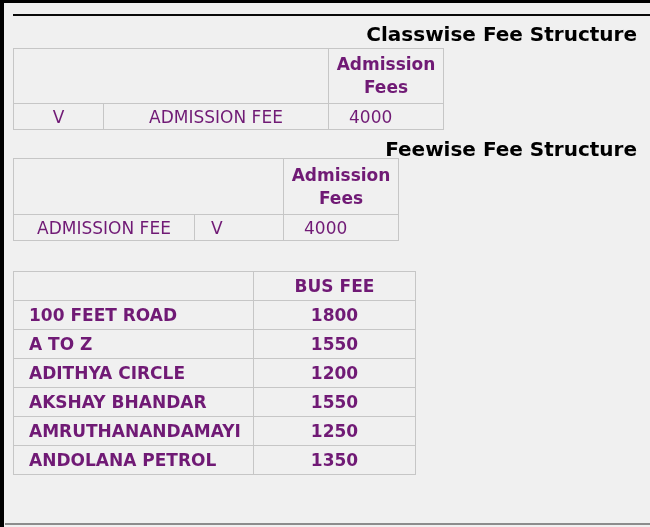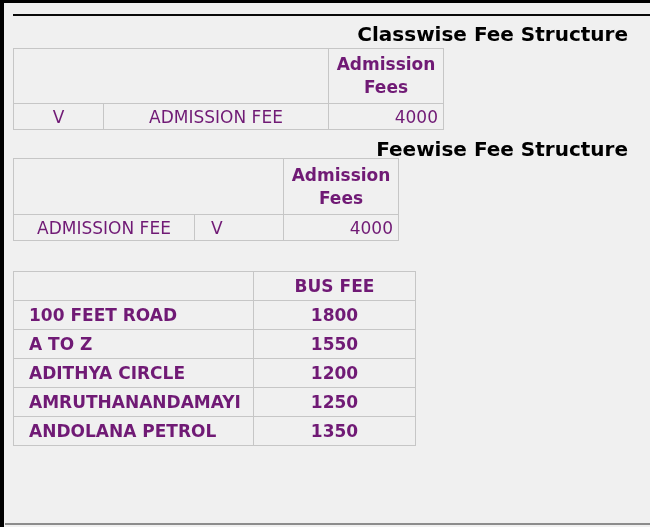--- a/index.html
+++ b/index.html
@@ -7,21 +7,21 @@
     position:relative; width:650px; height:527px; overflow:hidden;
     background:#f0f0f0; color:#000;
     font-family:"DejaVu Sans","Liberation Sans",sans-serif;
   }
   .frame-left  { position:absolute; left:0; top:0; width:4px; height:527px; background:#000; }
   .frame-top   { position:absolute; left:0; top:0; width:650px; height:3px; background:#000; }
   .top-rule    { position:absolute; left:13px; top:14px; width:637px; height:2px; background:#0a0a0a; }
   .bottom-rule { position:absolute; left:5px; top:523px; width:645px; height:2px; background:#8c8c8c; }
 
   .section-title {
-    position:absolute; left:0; right:22px; text-align:right;
+    position:absolute; left:0; right:13px; text-align:right;
     font-size:20px; font-weight:bold; line-height:24px; white-space:nowrap;
   }
   #title-classwise { top:22px; }
   #title-feewise   { top:137px; }
   #title-busvan    { top:247px; }
 
   table {
     position:absolute; border-collapse:collapse; table-layout:fixed;
     background:#f0f0f0; font-size:17px; color:#701a75;
   }
@@ -34,21 +34,21 @@
 
   #table-classwise .hdr-row th, #table-classwise .hdr-row td { height:52px; }
   #table-feewise   .hdr-row th, #table-feewise   .hdr-row td { height:53px; }
   #table-classwise .data-row td, #table-feewise .data-row td { height:23px; }
 
   #table-busvan tr { height:29px; }
   #table-busvan td { vertical-align:top; line-height:22px; padding-top:3px; padding-bottom:3px;font-weight:bold; }
   #table-busvan th { height:23px; }
 
   .al-c { text-align:center; }
-  .al-r { text-align:right; padding-right:5px;padding-left:20px; }
+  .al-r { padding-right:5px;padding-left:20px; }
   .route-cell { text-align:left; padding-left:15px; }
   .v-left { text-align:left; padding-left:16px; }
 </style>
 </head>
 <body>
 
 <div class="screen">
   <div class="frame-left"></div>
   <div class="frame-top"></div>
   <div class="top-rule"></div>
@@ -112,20 +112,24 @@
     </tr>
     <tr>
       <td class="route-cell">A TO Z</td>
       <td class="al-c">1550</td>
     </tr>
     <tr>
       <td class="route-cell">ADITHYA CIRCLE</td>
       <td class="al-c">1200</td>
     </tr>
     <tr>
+      <td class="route-cell">AKSHAY BHANDAR</td>
+      <td class="al-c">1550</td>
+    </tr>
+    <tr>
       <td class="route-cell">AMRUTHANANDAMAYI</td>
       <td class="al-c">1250</td>
     </tr>
     <tr>
       <td class="route-cell">ANDOLANA PETROL</td>
       <td class="al-c">1350</td>
     </tr>
   </tbody>
     </table>
 

